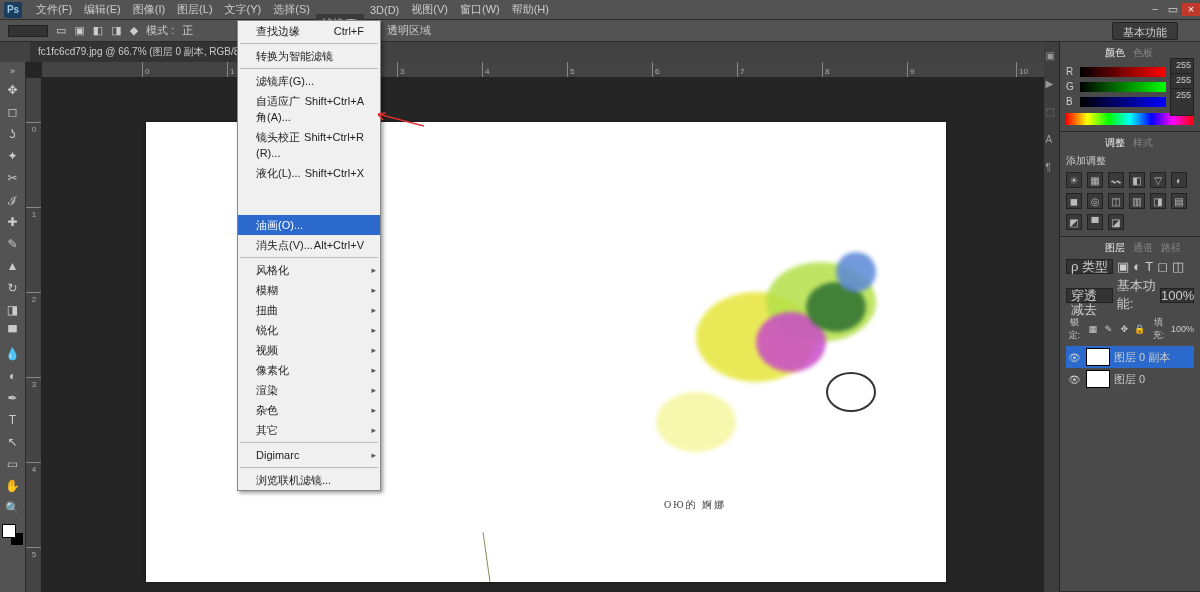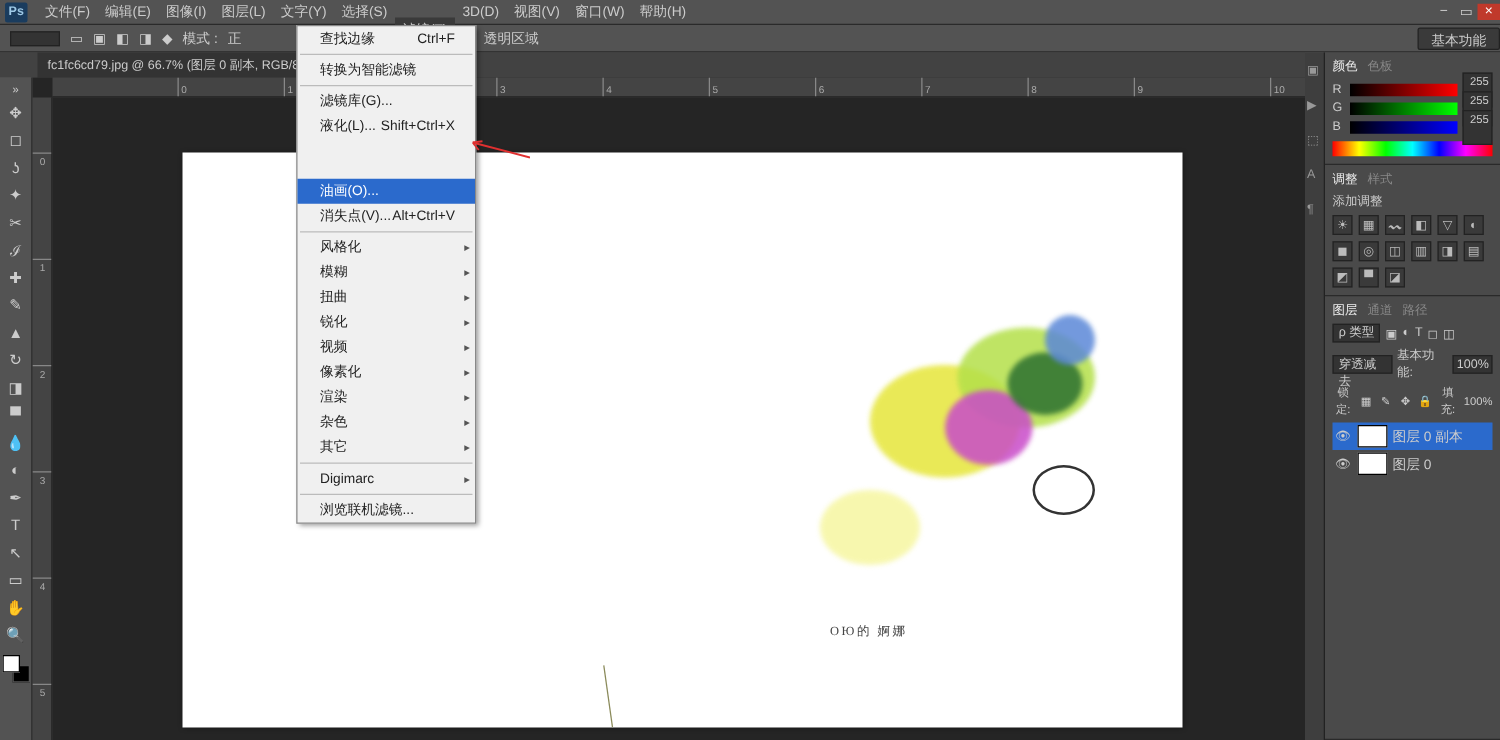--- a/index.html
+++ b/index.html
@@ -11,21 +11,21 @@
 .menubar .item { padding: 2px 6px; cursor: default; }
 .menubar .item.active { background: #3a3a3a; margin-top: 28px; }
 .win-controls { margin-left: auto; display: flex; width:60px; justify-content:flex-end;}
 .win-controls span { width:18px; text-align:center; font-size:11px; }
 .win-controls .close { background:#c0392b; color:#fff; }
 
 
 .optbar { height: 22px; background: #535353; border-bottom: 1px solid #2a2a2a; display: flex; align-items: center; padding-left: 8px; gap: 8px; }
 .opt-swatch { width: 40px; height: 12px; background: #333; border: 1px solid #222; }
 .optbar .lbl { white-space: nowrap; }
-.ess-btn { position:absolute; right:0; top:22px; height:18px; padding:2px 10px; background:#3a3a3a; border:1px solid #222; border-radius:2px;}
+.ess-btn { position:absolute; right:22px; top:22px; height:18px; padding:2px 10px; background:#3a3a3a; border:1px solid #222; border-radius:2px;}
 
 
 .tabbar { height: 20px; background: #424242; display: flex; align-items: center; padding-left: 30px; }
 .tabbar .tab { padding: 3px 8px; background: #333; font-size: 10px; }
 .tabbar .tab .x { margin-left: 6px; }
 
 
 .toolbox { position: absolute; left: 0; top: 62px; width: 26px; background: #535353; border-right: 1px solid #2a2a2a; height: 530px; display: flex; flex-direction: column; align-items: center; padding-top: 4px; gap: 2px; }
 .toolbox .chev { font-size:9px; margin-bottom:2px; }
 .toolbox .tool { width: 22px; height: 20px; display: flex; align-items: center; justify-content: center; font-size: 12px; color: #ccc; }
@@ -55,36 +55,36 @@
 .annot-arrow svg line { stroke:#e03030; stroke-width:1.5;}
 
 
 .rightcol { position: absolute; right: 0; top: 42px; width: 156px; bottom: 0; background: #4a4a4a; display:flex;}
 .dockstrip { width:16px; background:#3e3e3e; border-right:1px solid #222; display:flex; flex-direction:column; align-items:center; gap:16px; padding-top:8px;}
 .dockstrip div{ width:12px; height:12px; font-size:10px; color:#999;}
 .panels { flex:1; display:flex; flex-direction:column; }
 .panel { border-bottom:1px solid #2a2a2a; padding:4px 6px 6px; }
 .panel .tabs { display:flex; gap:8px; font-size:10px; margin-bottom:4px;}
 .panel .tabs span { color:#888; }
-.panel .tabs span.act { color:#eee; }
+.panel .tabs span.act { color:#eee;margin-left:39px; }
 .slider-row { display:flex; align-items:center; gap:4px; height:15px;}
 .slider-row .ch { width:10px; font-size:10px;}
 .slider-row .bar { flex:1; height:10px;}
 .slider-row .val { width:24px; height:28px; background:#333; border:1px solid #222; font-size:9px; text-align:right; padding-right:2px; line-height:12px;}
 .red-bar{background:linear-gradient(90deg,#000,#f00);}
 .green-bar{background:linear-gradient(90deg,#000,#0f0);}
 .blue-bar{background:linear-gradient(90deg,#000,#00f);}
 .spectrum{height:12px; margin-top:4px; background:linear-gradient(90deg,red,yellow,lime,cyan,blue,magenta,red);}
 .adj-icons { display:flex; flex-wrap:wrap; gap:5px; margin-top:4px;}
 .adj-icons span{ width:16px; height:16px; display:flex; align-items:center; justify-content:center; background:#3a3a3a; font-size:10px; color:#bbb; border:1px solid #222;}
 .layer-row{ display:flex; align-items:center; height:22px; gap:4px; padding:0 2px;}
 .layer-row.sel{ background:#2b6acc;}
 .eye{ width:14px; font-size:10px;}
 .thumb{ width:24px; height:18px; background:#fff; border:1px solid #000;}
-.layer-ctrl{ display:flex; align-items:center; gap:4px; font-size:10px; margin:3px 0;}
+.layer-ctrl{ display:flex; align-items:center; gap:4px; font-size:13px; margin:3px 0;}
 .layer-ctrl .drop{ background:#333; border:1px solid #222; padding:0 4px; height:15px; line-height:14px;}
 .layer-ctrl .inp{ width:34px; height:15px; background:#333; border:1px solid #222; text-align:right; padding-right:2px; line-height:14px;}
 .lock-row{ display:flex; align-items:center; gap:4px; font-size:9px; margin-bottom:4px;justify-content:center;}
 .lock-row span{ width:14px; text-align:center;}
 
 </style>
 </head>
 <body>
 
 <div class="menubar">
@@ -203,20 +203,28 @@
     </div>
     <div class="sep"></div>
     <div class="row">
       <span>转换为智能滤镜</span>
     </div>
     <div class="sep"></div>
     <div class="row">
       <span>滤镜库(G)...</span>
     </div>
     <div class="row">
+      <span>自适应广角(A)...</span>
+      <span>Shift+Ctrl+A</span>
+    </div>
+    <div class="row">
+      <span>镜头校正(R)...</span>
+      <span>Shift+Ctrl+R</span>
+    </div>
+    <div class="row">
       <span>液化(L)...</span>
       <span>Shift+Ctrl+X</span>
     </div>
     <div class="row hl">
       <span>油画(O)...</span>
     </div>
     <div class="row">
       <span>消失点(V)...</span>
       <span>Alt+Ctrl+V</span>
     </div>

